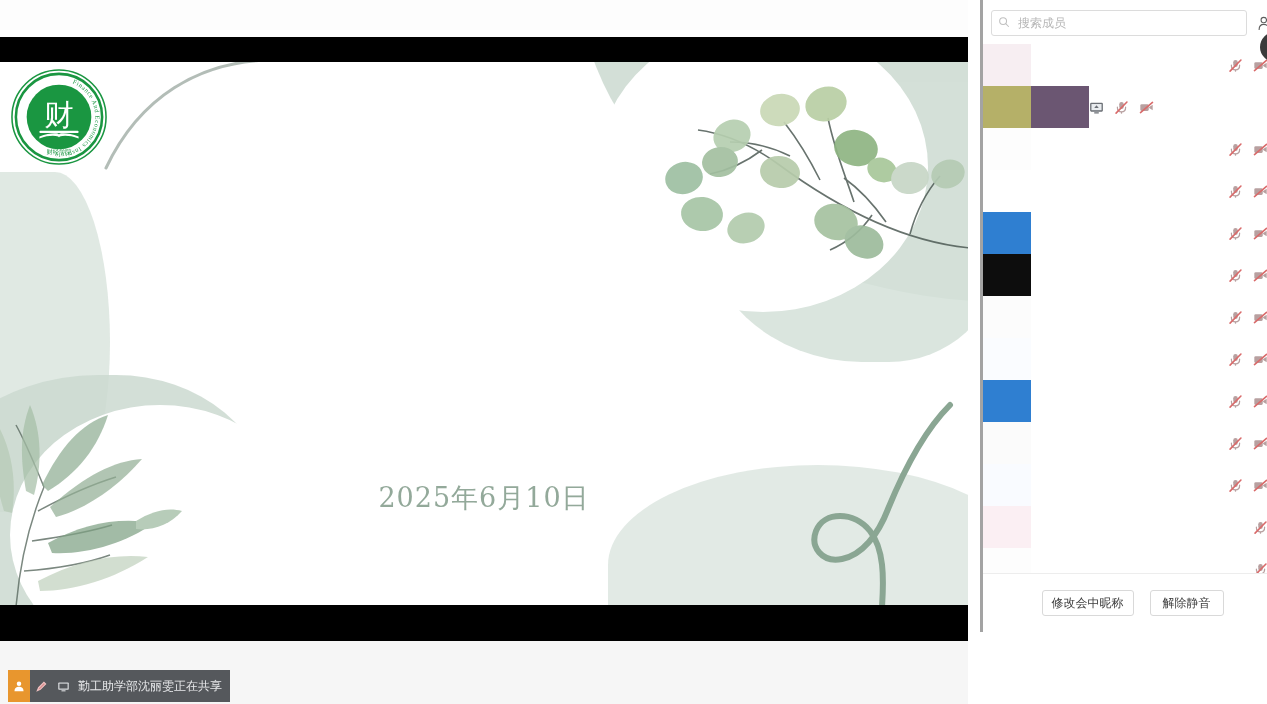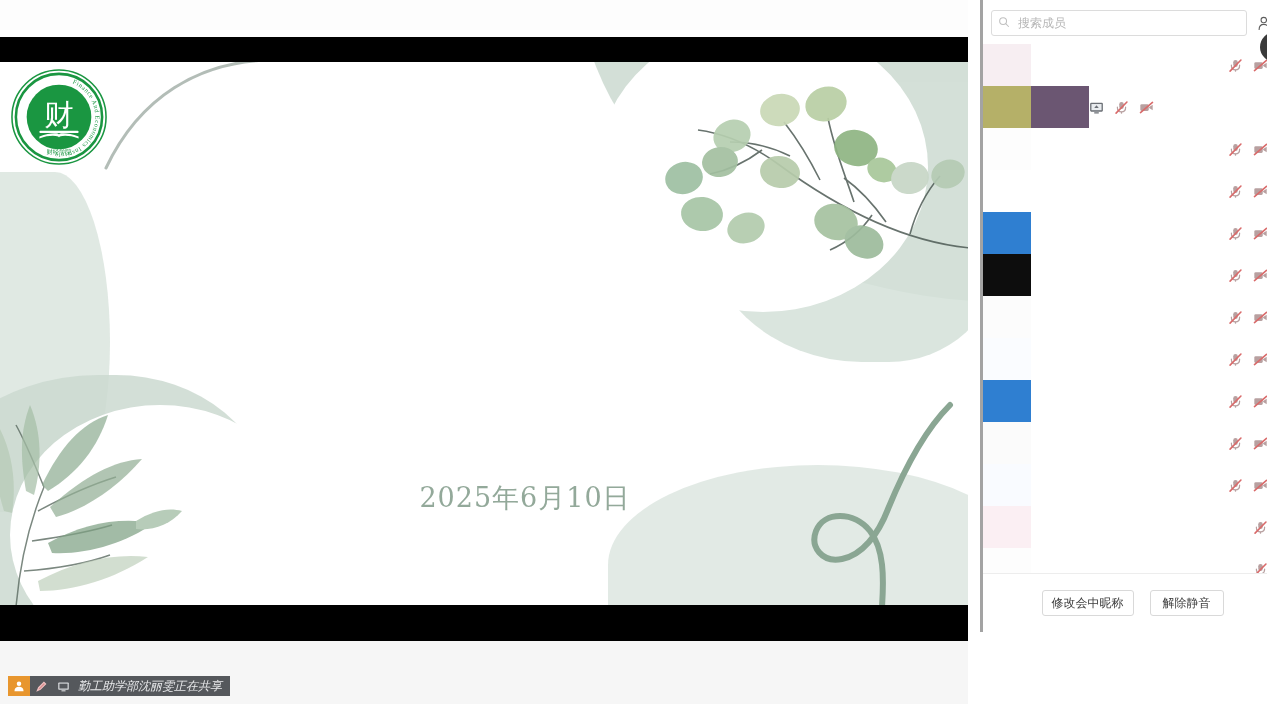--- a/index.html
+++ b/index.html
@@ -149,45 +149,43 @@
     position: absolute;
     left: 0;
     top: 418px;
     width: 968px;
     text-align: center;
     font-family: "DejaVu Serif", serif;
     font-size: 27px;
     color: #93a99a;
     letter-spacing: 1px;
     z-index: 6;
-    padding-left: 41px;
   }
 
   svg.deco { position: absolute; z-index: 5; }
   #deco-branch { right: -10px; top: -10px; }
   #deco-leaves { left: -14px; bottom: -6px; }
   #deco-swirl  { right: 10px; bottom: -4px; }
   #deco-arc    { left: 100px; top: -6px; }
 
   
   #presenter-bar {
     position: absolute;
     left: 8px;
     bottom: 8px;
     height: 20px;
     display: flex;
     align-items: center;
     z-index: 30;
   }
   .pb-seg {
-    height: 20px;
+    height: 32px;
     display: flex;
     align-items: center;
     justify-content: center;
-    font-style: italic;
   }
   .pb-icon {
     width: 22px;
     background: #55585c;
   }
   .pb-icon.first { background: #e8962e; }
   .pb-label {
     background: #55585c;
     color: #e9eaec;
     font-size: 12px;

